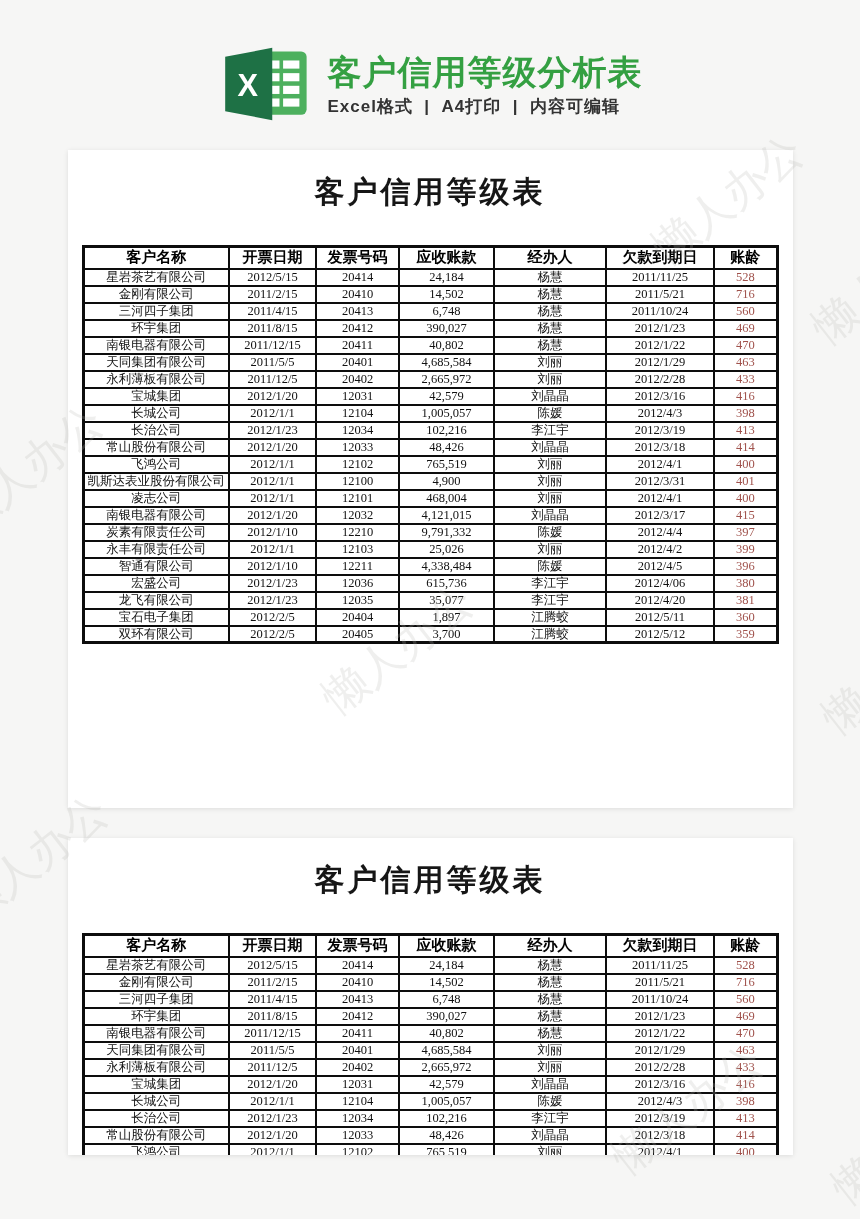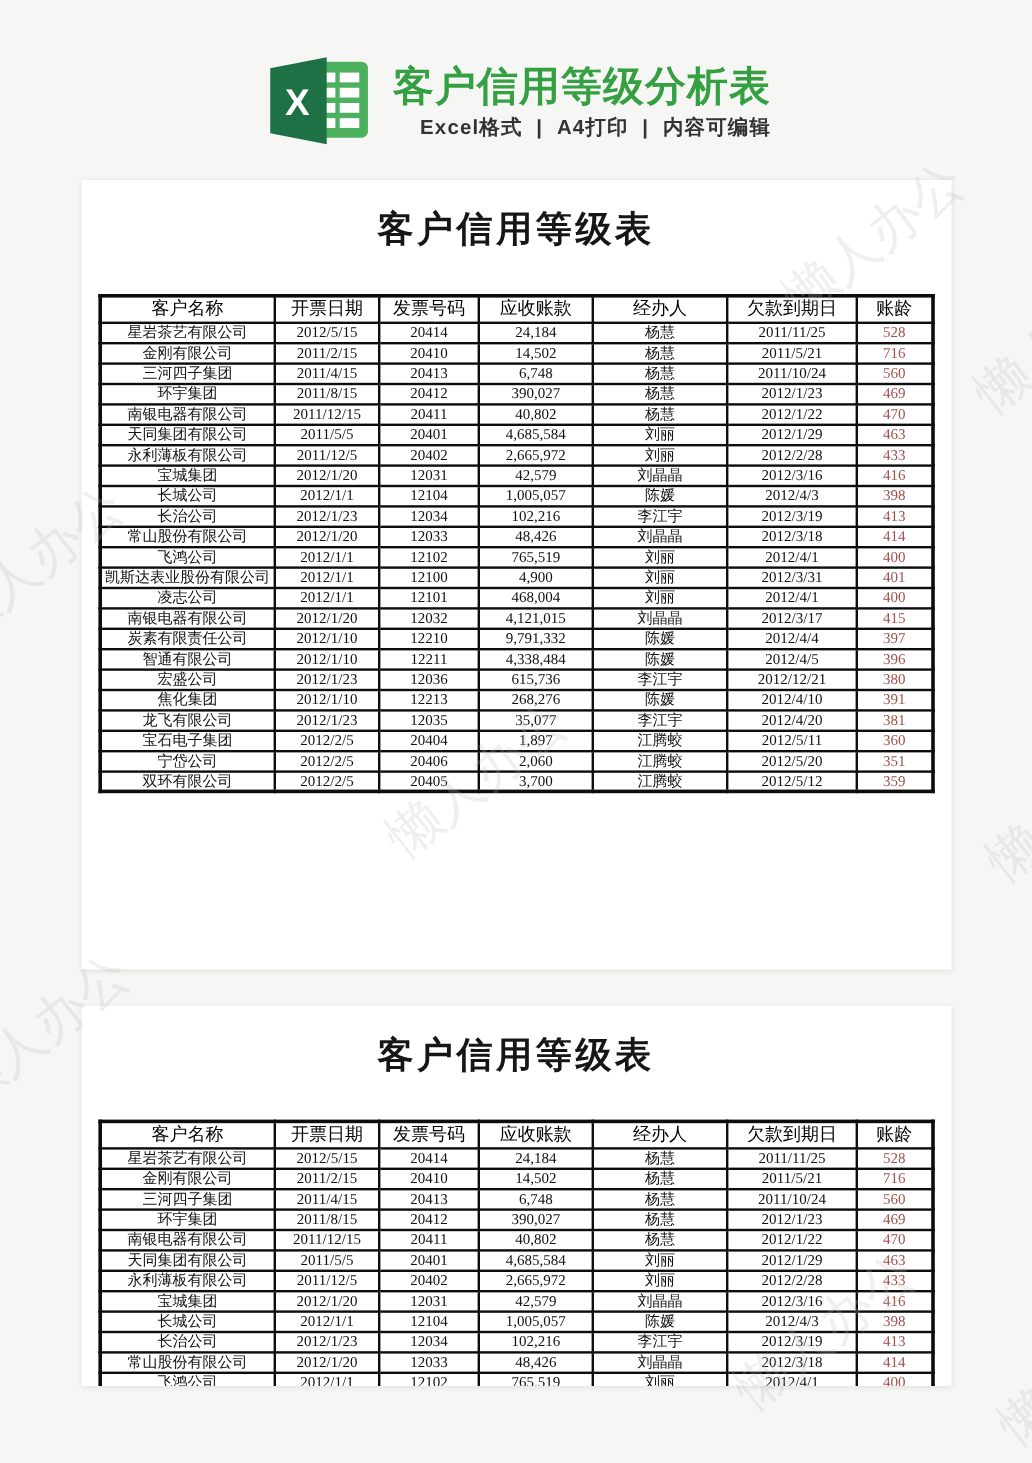--- a/index.html
+++ b/index.html
@@ -19,21 +19,21 @@
   }
   
   .hero{
     padding-top:46px;
     display:flex;
     justify-content:center;
     align-items:center;
     gap:16px;
   }
   .hero .logo{width:94px;height:76px;flex:0 0 auto;}
-  .hero .titles{display:flex;flex-direction:column;align-items:flex-end;}
+  .hero .titles{display:flex;flex-direction:column;align-items:flex-start;}
   .hero .main-title{
     color:var(--title_green);
     font-size:34px;
     font-weight:bold;
     letter-spacing:1px;
     line-height:1.3;
   }
   .hero .sub-title{
     margin-top:0;
     color:#333;
@@ -85,21 +85,21 @@
   }
   table.credit th, table.credit td{
     border:2px solid #0d0d0d;
     text-align:center;
     vertical-align:middle;
     overflow:hidden;
     white-space:nowrap;
   }
   table.credit th{
     font-size:15px;
-    font-weight:normal;
+    font-weight:bold;
     height:22px;
     color:#000;
   }
   table.credit td{
     font-size:12.5px;
     height:17px;
     line-height:1;
     color:#111;
   }
   table.credit td.aging{color:var(--aging_red);}
@@ -296,72 +296,63 @@
         <tr>
           <td>炭素有限责任公司</td>
           <td>2012/1/10</td>
           <td>12210</td>
           <td>9,791,332</td>
           <td>陈媛</td>
           <td>2012/4/4</td>
           <td class="aging">397</td>
         </tr>
         <tr>
+          <td>永丰有限责任公司</td>
+          <td>2012/1/1</td>
+          <td>12103</td>
+          <td>25,026</td>
+          <td>刘丽</td>
+          <td>2012/4/2</td>
+          <td class="aging">399</td>
+        </tr>
+        <tr>
           <td>智通有限公司</td>
           <td>2012/1/10</td>
           <td>12211</td>
           <td>4,338,484</td>
           <td>陈媛</td>
           <td>2012/4/5</td>
           <td class="aging">396</td>
         </tr>
         <tr>
           <td>宏盛公司</td>
           <td>2012/1/23</td>
           <td>12036</td>
           <td>615,736</td>
           <td>李江宇</td>
-          <td>2012/12/21</td>
+          <td>2012/4/06</td>
           <td class="aging">380</td>
-        </tr>
-        <tr>
-          <td>焦化集团</td>
-          <td>2012/1/10</td>
-          <td>12213</td>
-          <td>268,276</td>
-          <td>陈媛</td>
-          <td>2012/4/10</td>
-          <td class="aging">391</td>
         </tr>
         <tr>
           <td>龙飞有限公司</td>
           <td>2012/1/23</td>
           <td>12035</td>
           <td>35,077</td>
           <td>李江宇</td>
           <td>2012/4/20</td>
           <td class="aging">381</td>
         </tr>
         <tr>
           <td>宝石电子集团</td>
           <td>2012/2/5</td>
           <td>20404</td>
           <td>1,897</td>
           <td>江腾蛟</td>
           <td>2012/5/11</td>
           <td class="aging">360</td>
-        </tr>
-        <tr>
-          <td>宁岱公司</td>
-          <td>2012/2/5</td>
-          <td>20406</td>
-          <td>2,060</td>
-          <td>江腾蛟</td>
-          <td>2012/5/20</td>
-          <td class="aging">351</td>
         </tr>
         <tr>
           <td>双环有限公司</td>
           <td>2012/2/5</td>
           <td>20405</td>
           <td>3,700</td>
           <td>江腾蛟</td>
           <td>2012/5/12</td>
           <td class="aging">359</td>
         </tr>

